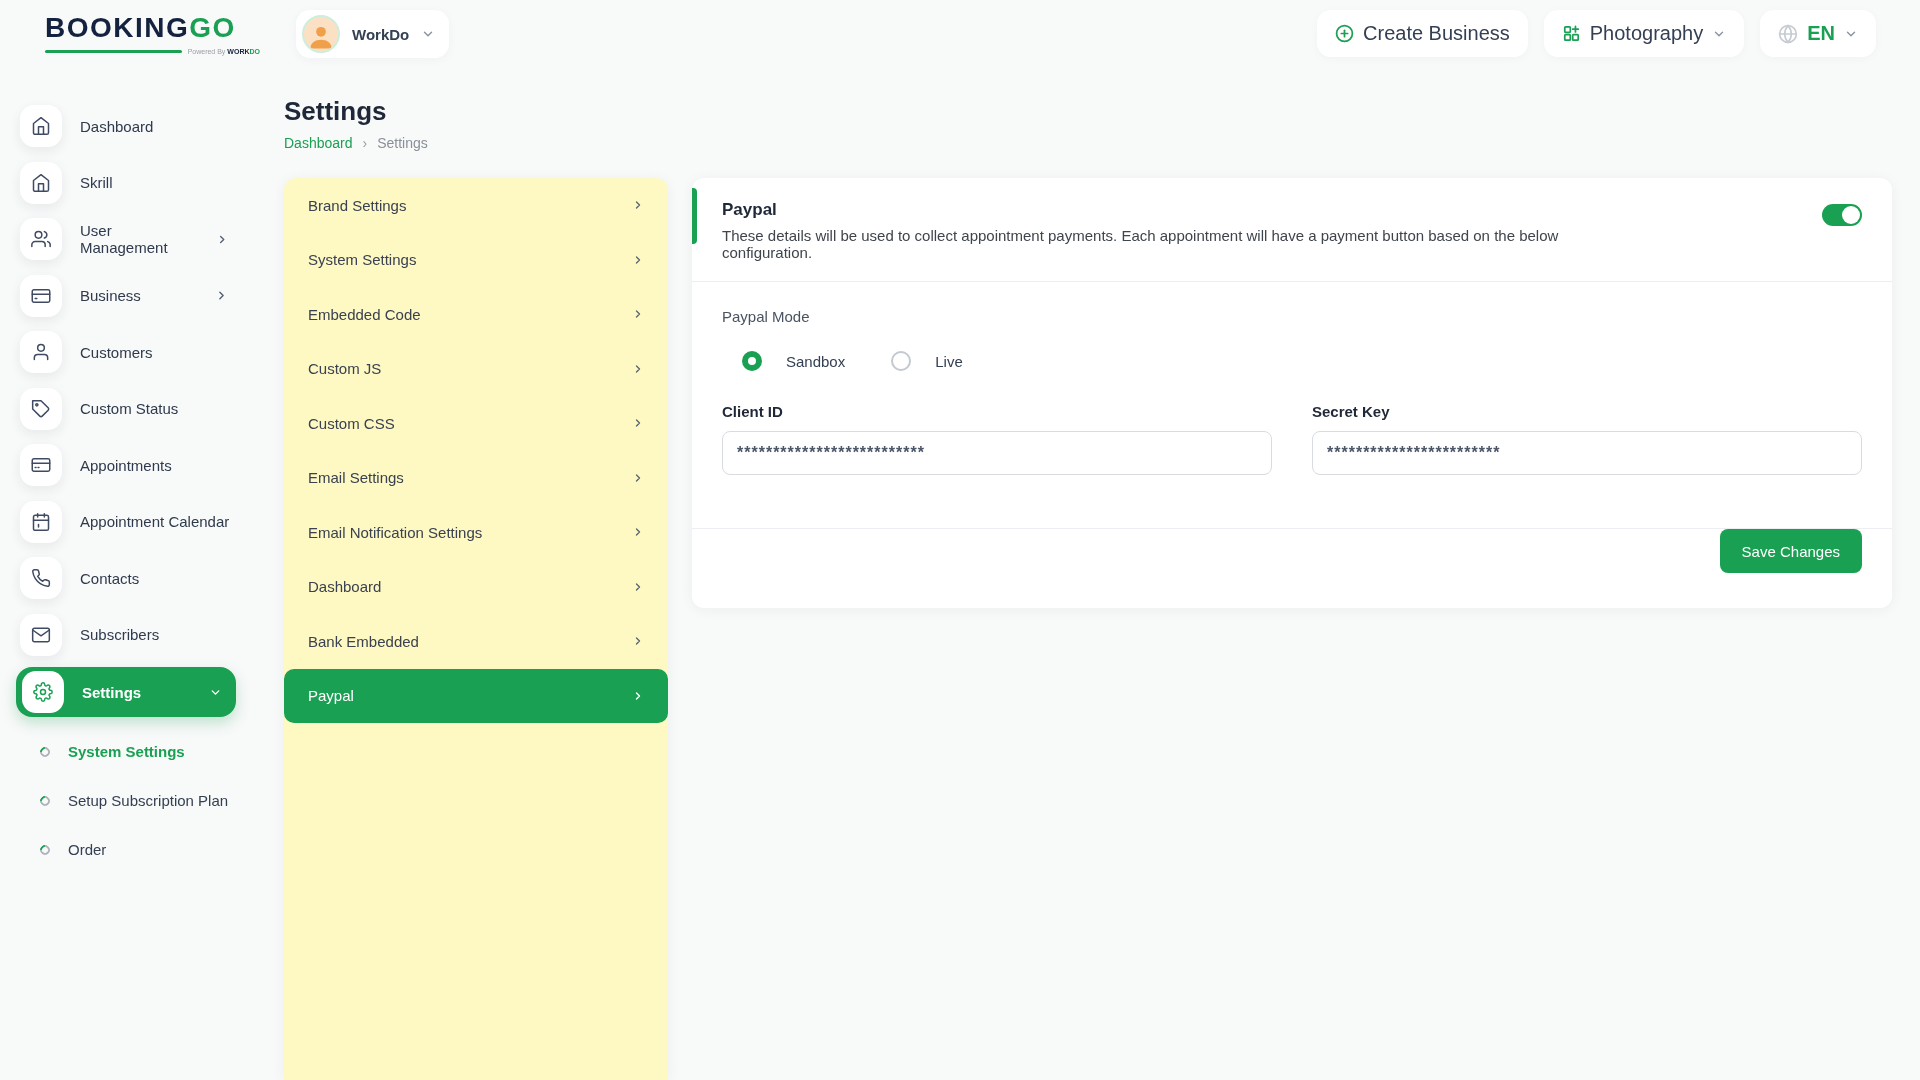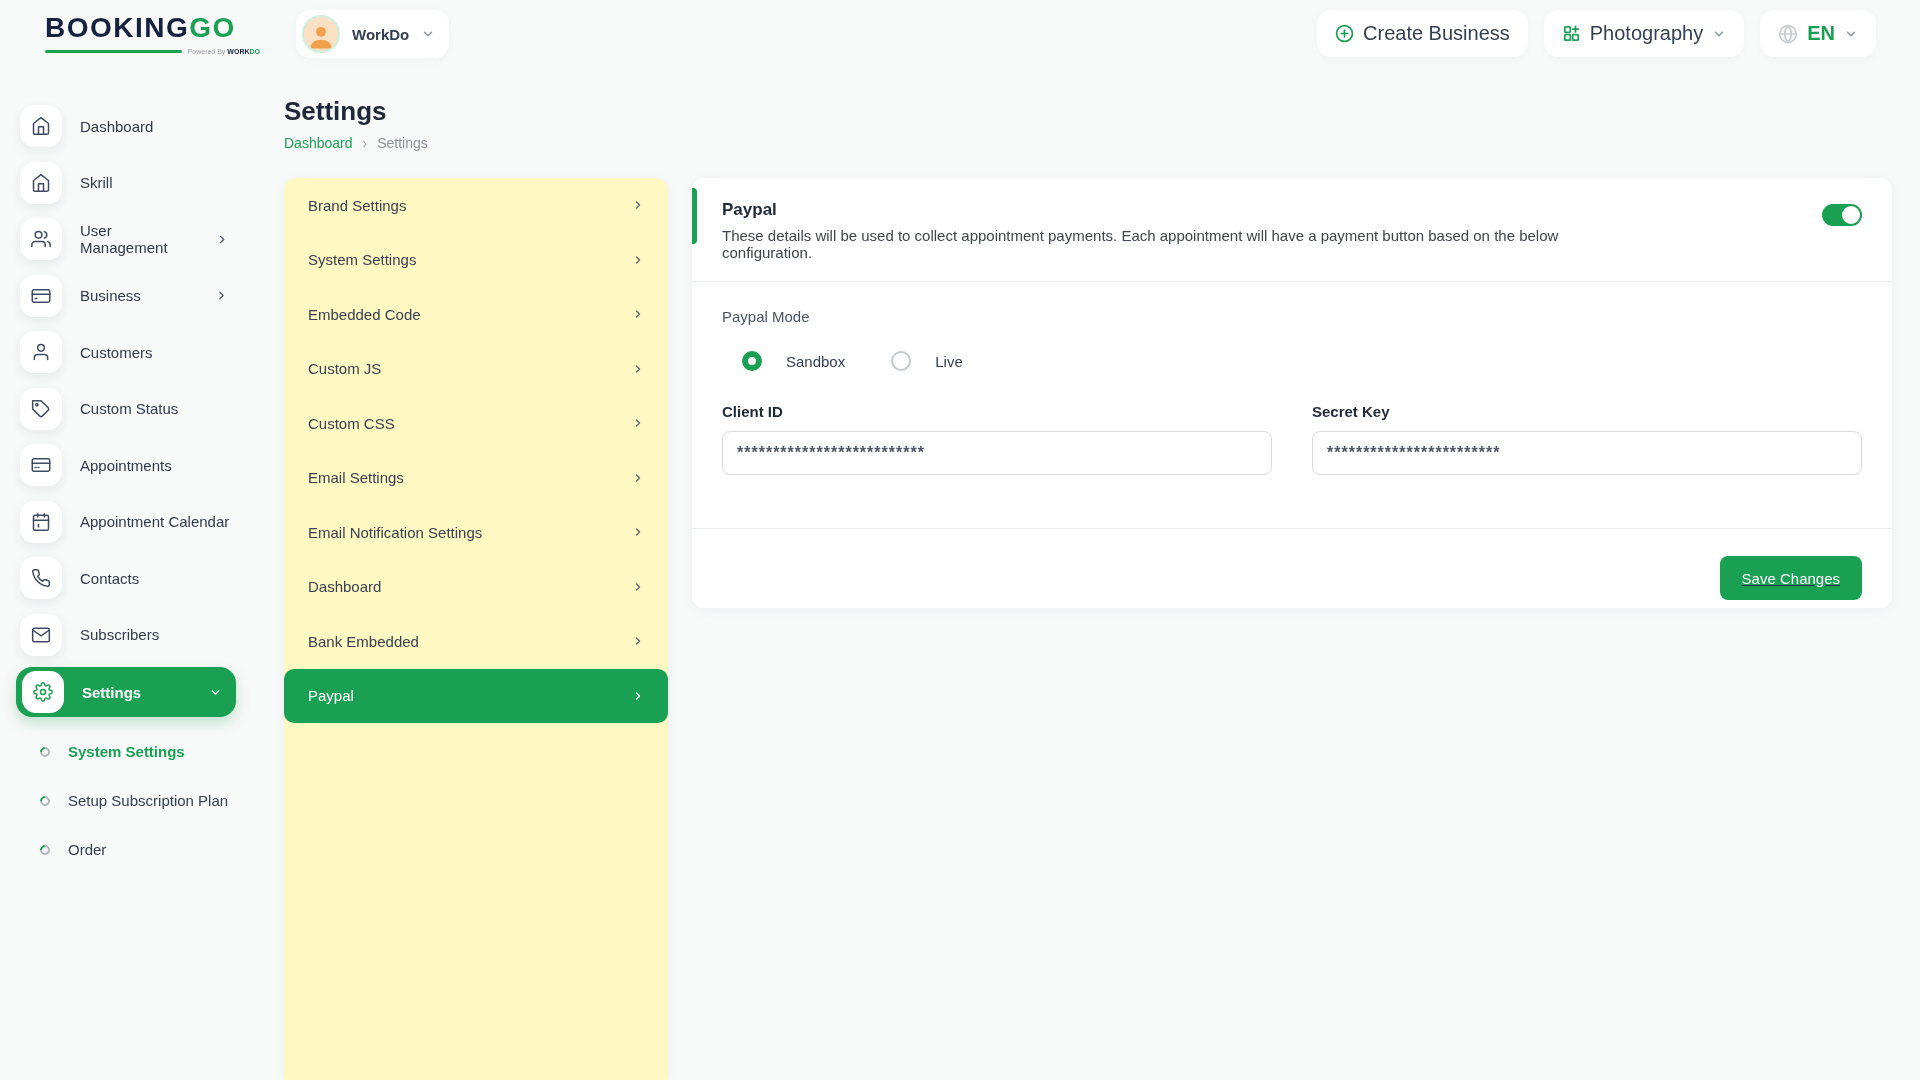--- a/index.html
+++ b/index.html
@@ -95,21 +95,21 @@
   .radio-label { font-size:15px; color:#333f52; }
 
   .fields { display:flex; gap:40px; margin-top:32px; }
   .field { flex:1; }
   .field-label { font-size:15px; font-weight:700; color:#1f2838; }
   .field input { margin-top:11px; width:100%; height:44px; border:1px solid #d8dce1; border-radius:8px;
     padding:0 14px; font-family:inherit; font-size:16px; font-weight:700; letter-spacing:1px;
     color:#4a5568; background:#fff; outline:none; }
 
   .card-foot { position:absolute; left:0; right:0; bottom:0; height:80px; border-top:1px solid #eceef1;
-    display:flex; align-items:flex-end; justify-content:flex-end; padding:8px 30px;text-decoration:underline; }
+    display:flex; align-items:flex-start; justify-content:flex-end; padding:0 30px; }
   .save-btn { background:#1aa053; color:#fff; border:none; border-radius:8px; height:44px;
     padding:0 22px; font-family:inherit; font-size:15px; font-weight:500; cursor:pointer; }
 </style>
 </head>
 <body>
 
 <div class="topbar">
 
   <div class="logo-wrap">
     <div class="logo-text"><span>BOOKING</span><span class="accent">GO</span></div>

